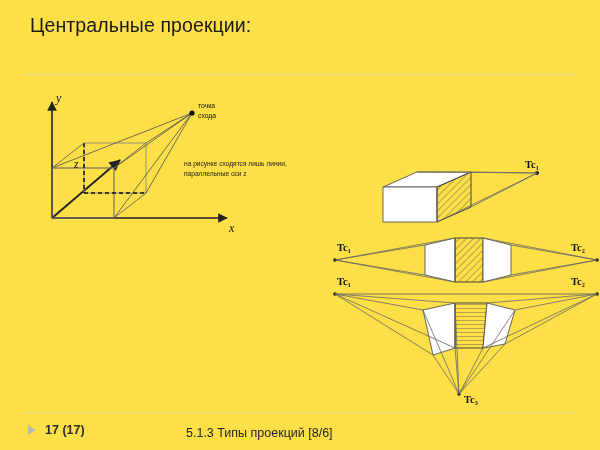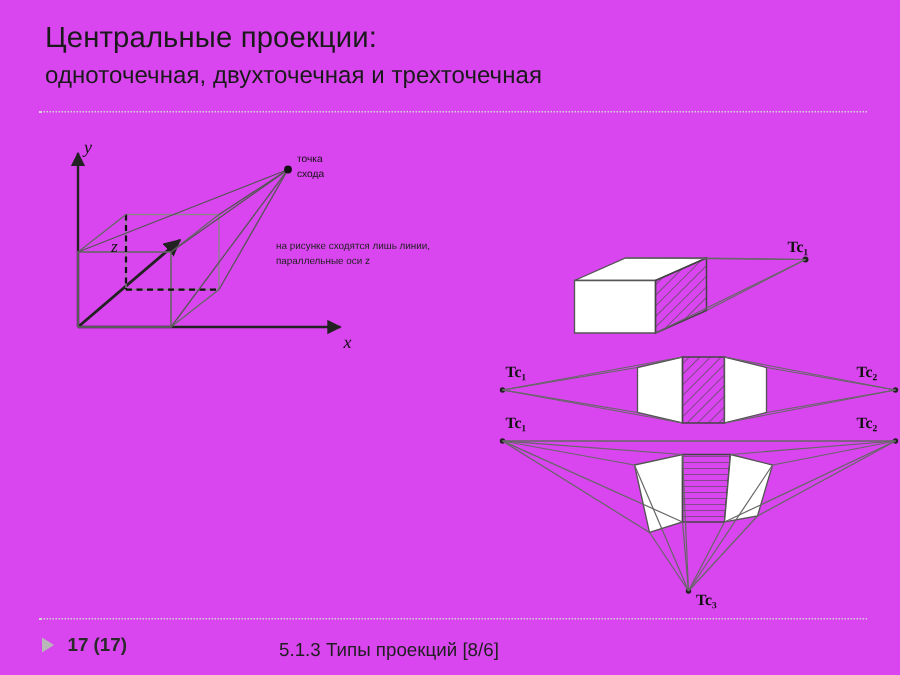--- a/index.html
+++ b/index.html
@@ -7,21 +7,21 @@
     padding: 0;
     background: #ffffff;
   }
   body {
     font-family: "Liberation Sans", sans-serif;
   }
   #slide {
     position: relative;
     width: 600px;
     height: 450px;
-    background: #d946ef;
+    background: #fde047;
     overflow: hidden;
   }
   
   #title-block {
     position: absolute;
     left: 30px;
     top: 14px;
     width: 540px;
   }
   #title-line1 {
@@ -103,21 +103,20 @@
   }
   .lbl { font-family: "Liberation Serif", serif; }
 </style>
 </head>
 <body>
 
 <div id="slide">
 
   <div id="title-block">
     <div id="title-line1">Центральные проекции:</div>
-    <div id="title-line2">одноточечная, двухточечная и трехточечная</div>
   </div>
 
   <div class="dotted-rule" id="rule-top"></div>
 
   <div id="fig-left">
     <svg width="300" height="160" viewBox="0 0 300 160">
       <defs>
         <marker id="arrHead" markerWidth="7" markerHeight="7" refX="5.5" refY="3" orient="auto">
           <path d="M0,0 L6,3 L0,6 z" fill="#222"></path>
         </marker>

